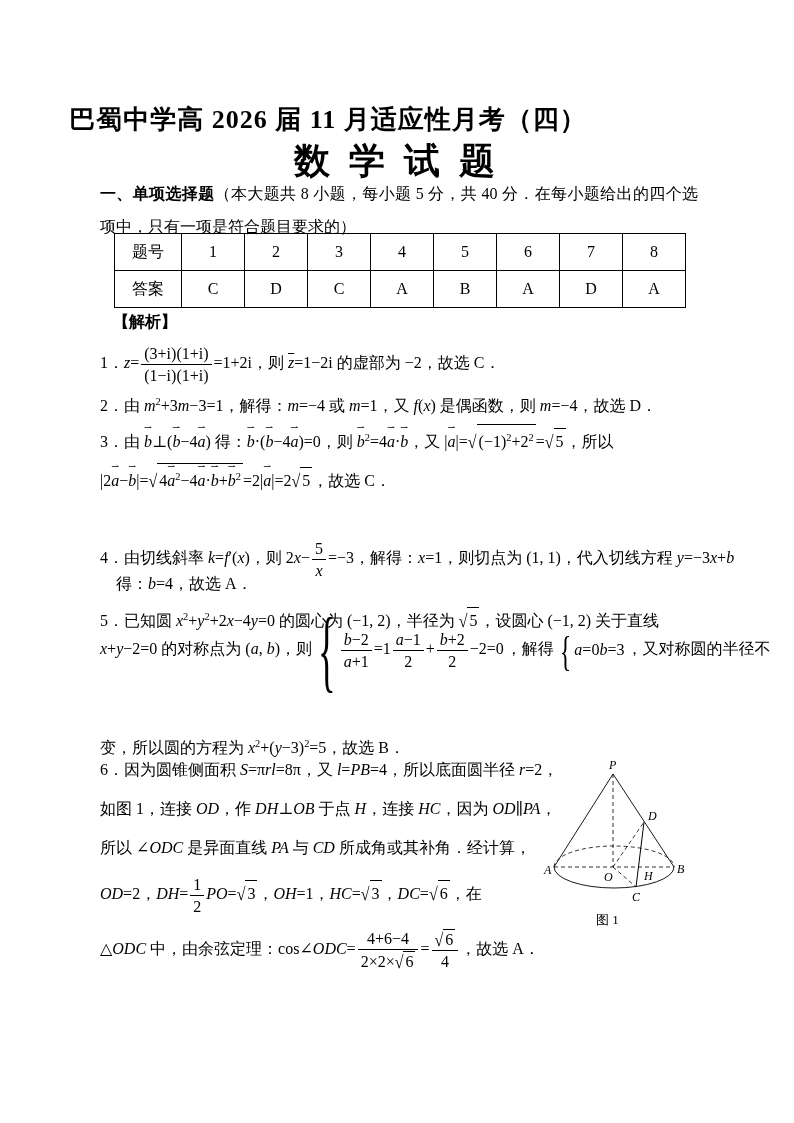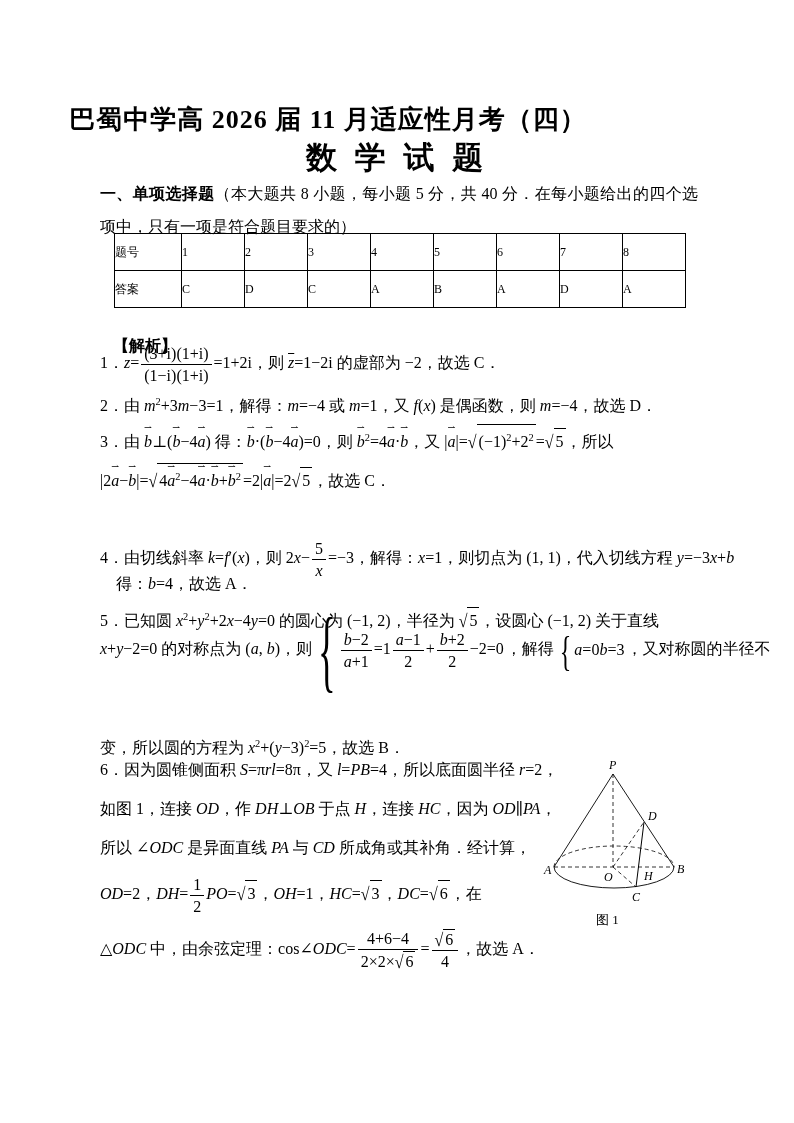--- a/index.html
+++ b/index.html
@@ -9,35 +9,35 @@
     overflow:hidden; position:relative;
   }
   .page { position:relative; width:794px; height:1123px; background:#fff; }
 
   .title {
     position:absolute; top:102px; left:0; width:656px;
     text-align:center; font-size:26px; font-weight:bold; letter-spacing:1px;
   }
   .subtitle {
     position:absolute; top:137px; left:0; width:794px;
-    text-align:center; font-size:31px; font-weight:bold; letter-spacing:5px;
+    text-align:center; font-size:36px; font-weight:bold; letter-spacing:5px;
   }
   .intro {
     position:absolute; top:177px; left:100px; width:598px;
     font-size:16px; line-height:33px; text-align:justify;
   }
-  .hei { font-family:"Liberation Sans","DejaVu Sans",sans-serif; font-weight:bold;margin-top:24px; }
+  .hei { font-family:"Liberation Sans","DejaVu Sans",sans-serif; font-weight:bold; }
 
   table.ans {
     position:absolute; top:233px; left:114px;
     border-collapse:collapse; table-layout:fixed;
   }
   table.ans td {
-    border:1.2px solid #000; height:36px; vertical-align:middle;
-    font-size:12px; padding:0;
+    border:1.2px solid #000; height:36px; text-align:center; vertical-align:middle;
+    font-size:16px; padding:0;
   }
   td.hcol { width:66px; }
   td.ccol { width:62px; }
 
   .analysis {
     position:absolute; top:312px; left:113px; font-size:16px;
   }
 
   .line {
     position:absolute; left:100px; font-size:16px; line-height:26px;

